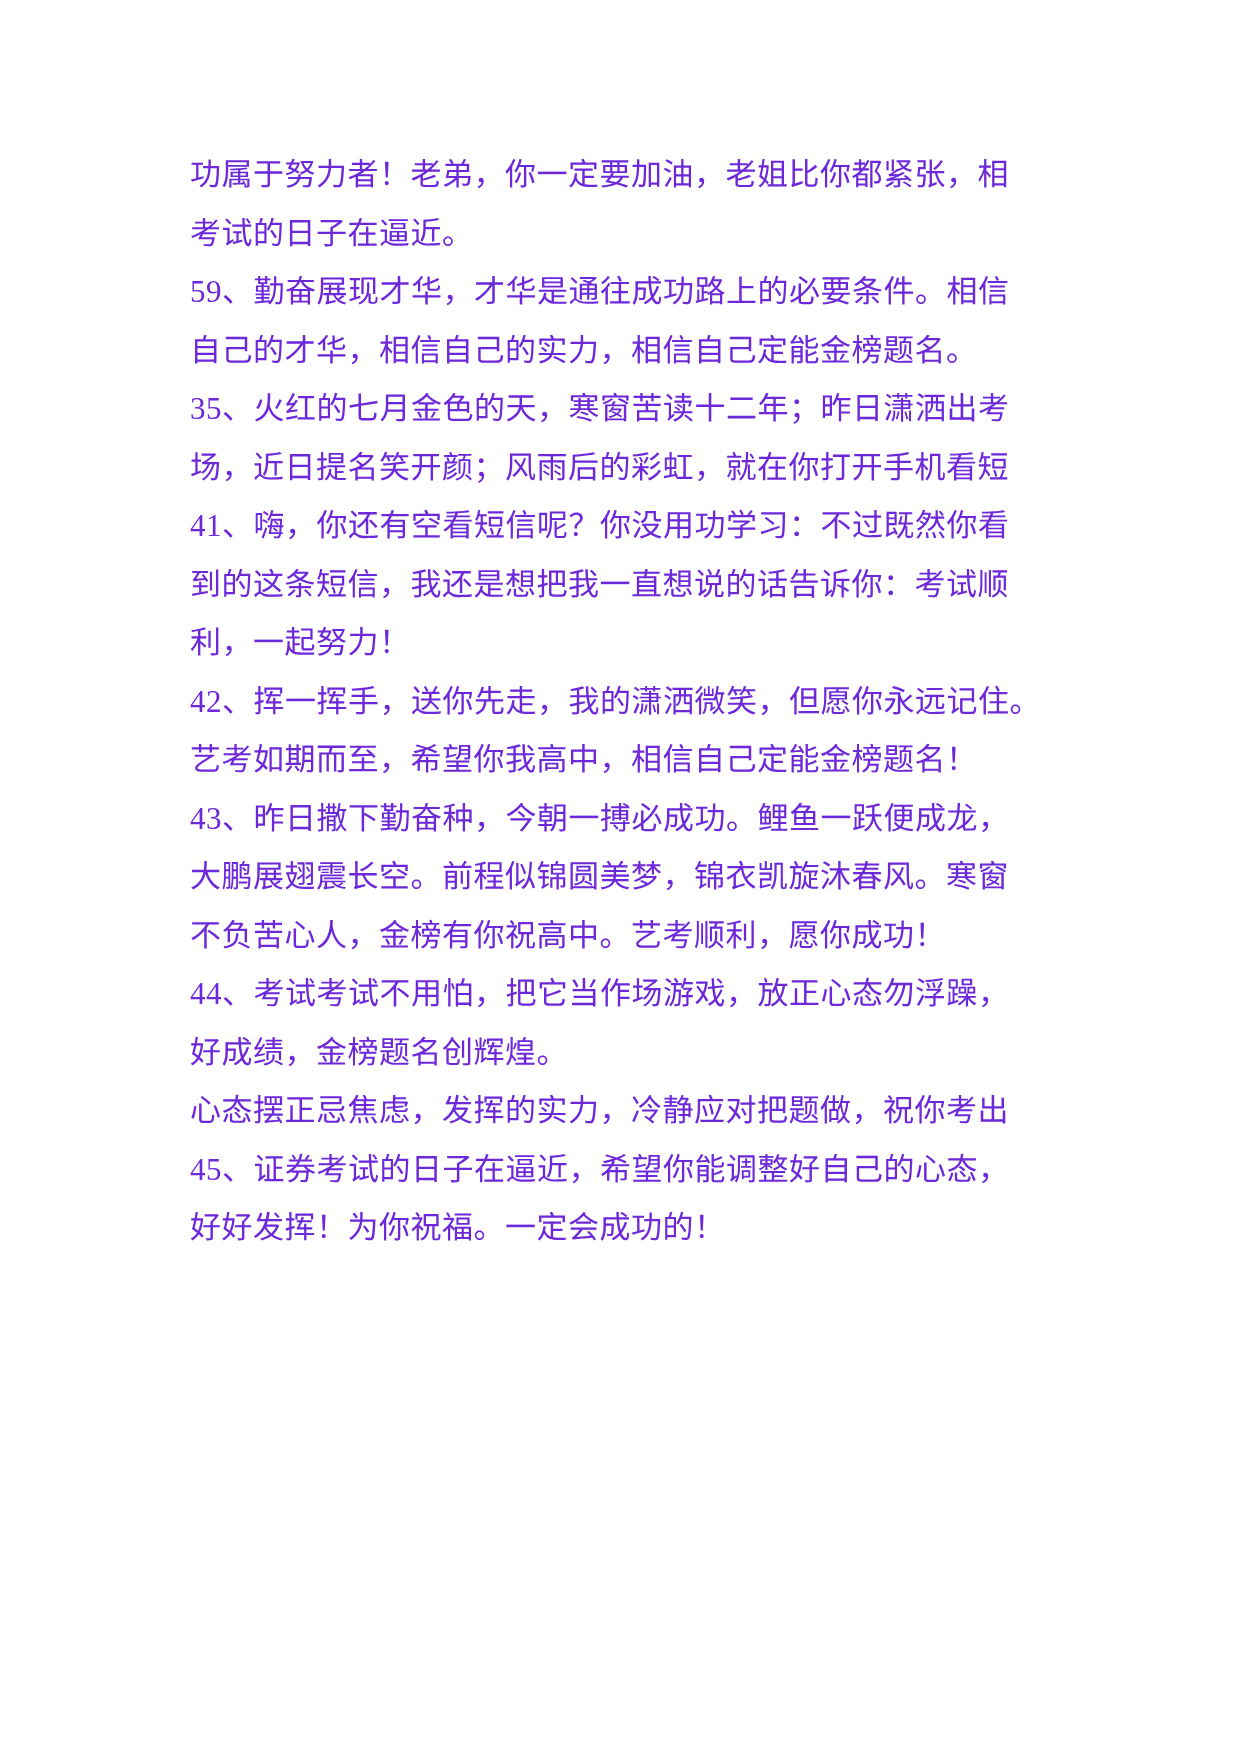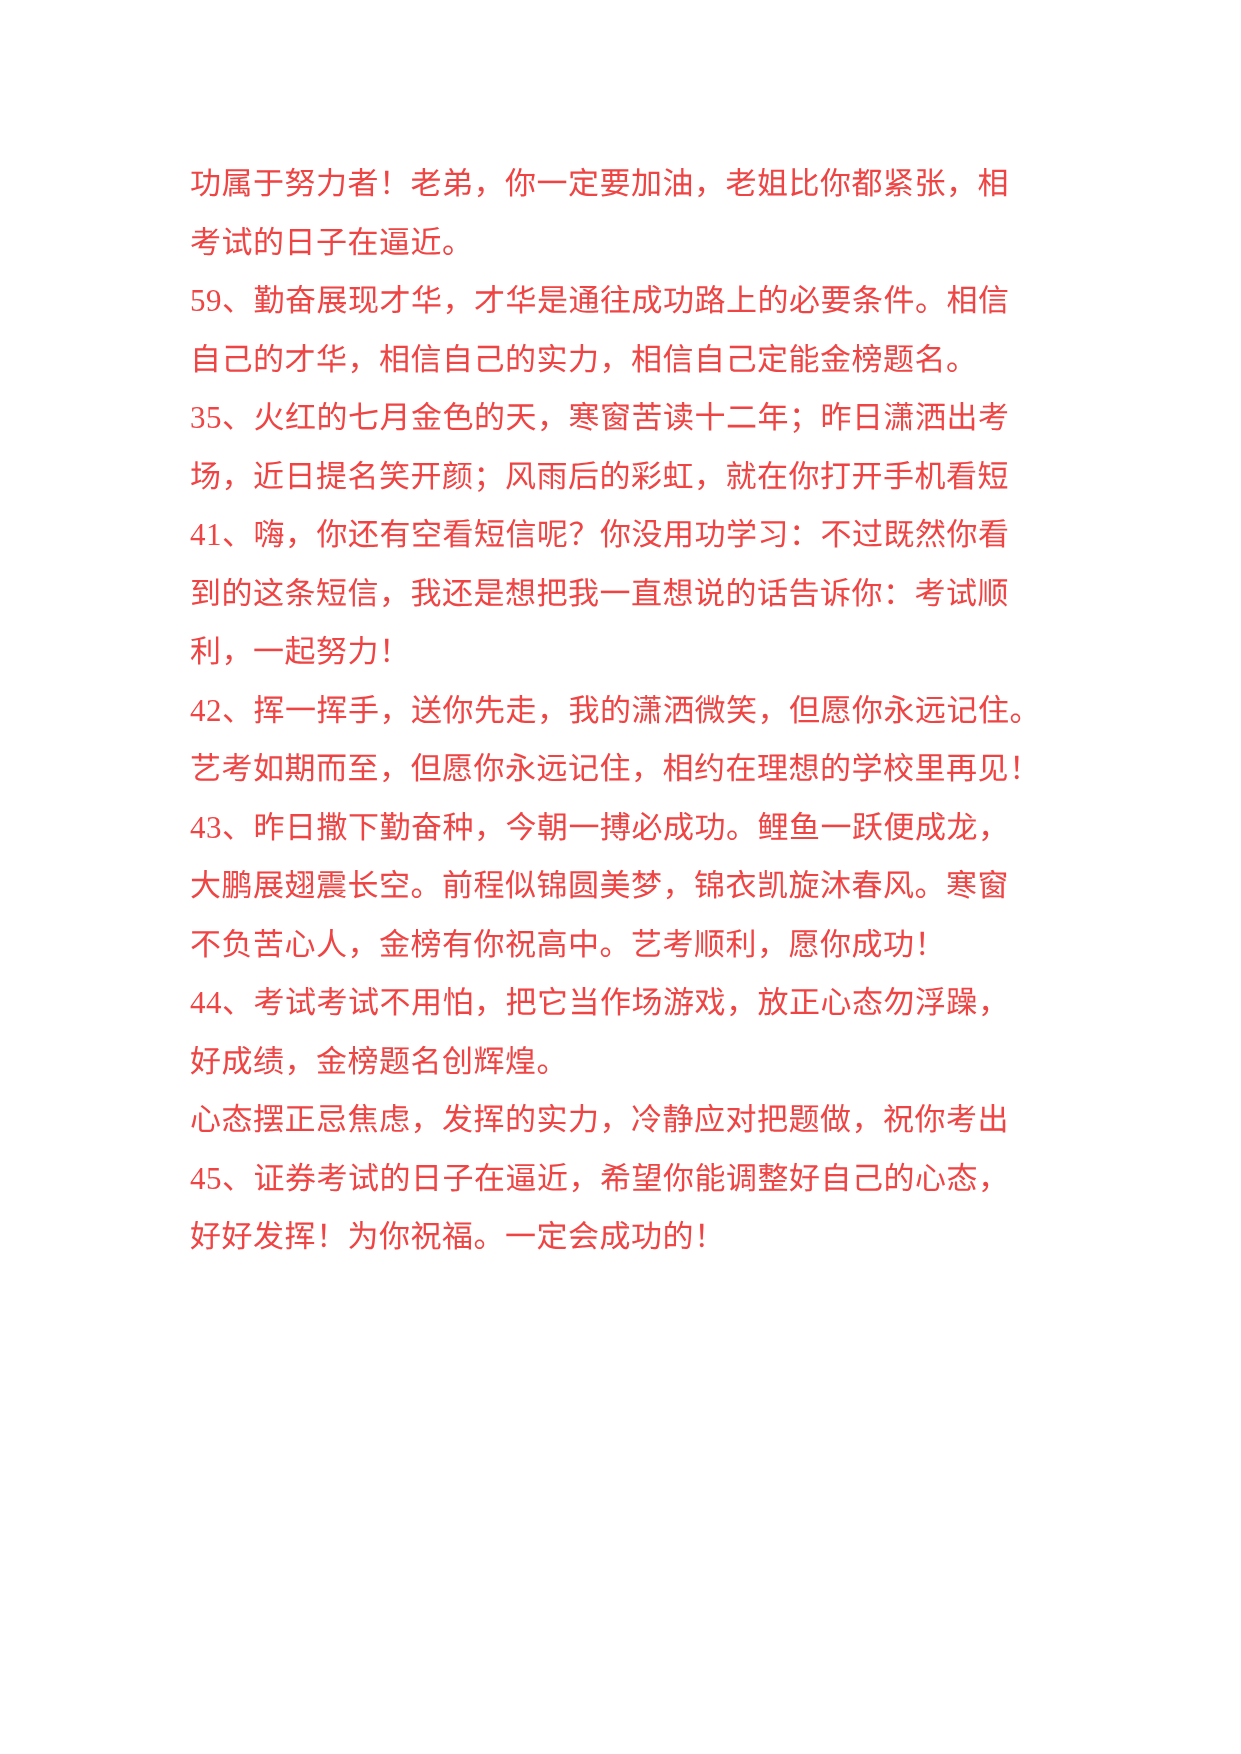--- a/index.html
+++ b/index.html
@@ -11,23 +11,23 @@
     position: relative;
     width: 1241px;
     height: 1754px;
     background: #ffffff;
     overflow: hidden;
     font-family: "Liberation Serif", "DejaVu Serif", serif;
   }
   .content {
     position: absolute;
     left: 190px;
-    top: 155px;
+    top: 146px;
     width: 910px;
-    color: #ef4444;
+    color: #6d28d9;
     font-size: 31px;
     line-height: 58.5px;
     font-weight: 400;
     -webkit-font-smoothing: antialiased;
   }
   .paragraph {
     margin: 0;
     padding: 0;
   }
   .line {
@@ -53,21 +53,21 @@
         <div class="line">35、火红的七月金色的天，寒窗苦读十二年；昨日潇洒出考</div>
         <div class="line">场，近日提名笑开颜；风雨后的彩虹，就在你打开手机看短</div>
       </div>
       <div class="paragraph">
         <div class="line">41、嗨，你还有空看短信呢？你没用功学习：不过既然你看</div>
         <div class="line">到的这条短信，我还是想把我一直想说的话告诉你：考试顺</div>
         <div class="line">利，一起努力！</div>
       </div>
       <div class="paragraph">
         <div class="line">42、挥一挥手，送你先走，我的潇洒微笑，但愿你永远记住。</div>
-        <div class="line">艺考如期而至，但愿你永远记住，相约在理想的学校里再见！</div>
+        <div class="line">艺考如期而至，希望你我高中，相信自己定能金榜题名！</div>
       </div>
       <div class="paragraph">
         <div class="line">43、昨日撒下勤奋种，今朝一搏必成功。鲤鱼一跃便成龙，</div>
         <div class="line">大鹏展翅震长空。前程似锦圆美梦，锦衣凯旋沐春风。寒窗</div>
         <div class="line">不负苦心人，金榜有你祝高中。艺考顺利，愿你成功！</div>
       </div>
       <div class="paragraph">
         <div class="line">44、考试考试不用怕，把它当作场游戏，放正心态勿浮躁，</div>
         <div class="line">好成绩，金榜题名创辉煌。</div>
         <div class="line">心态摆正忌焦虑，发挥的实力，冷静应对把题做，祝你考出</div>

